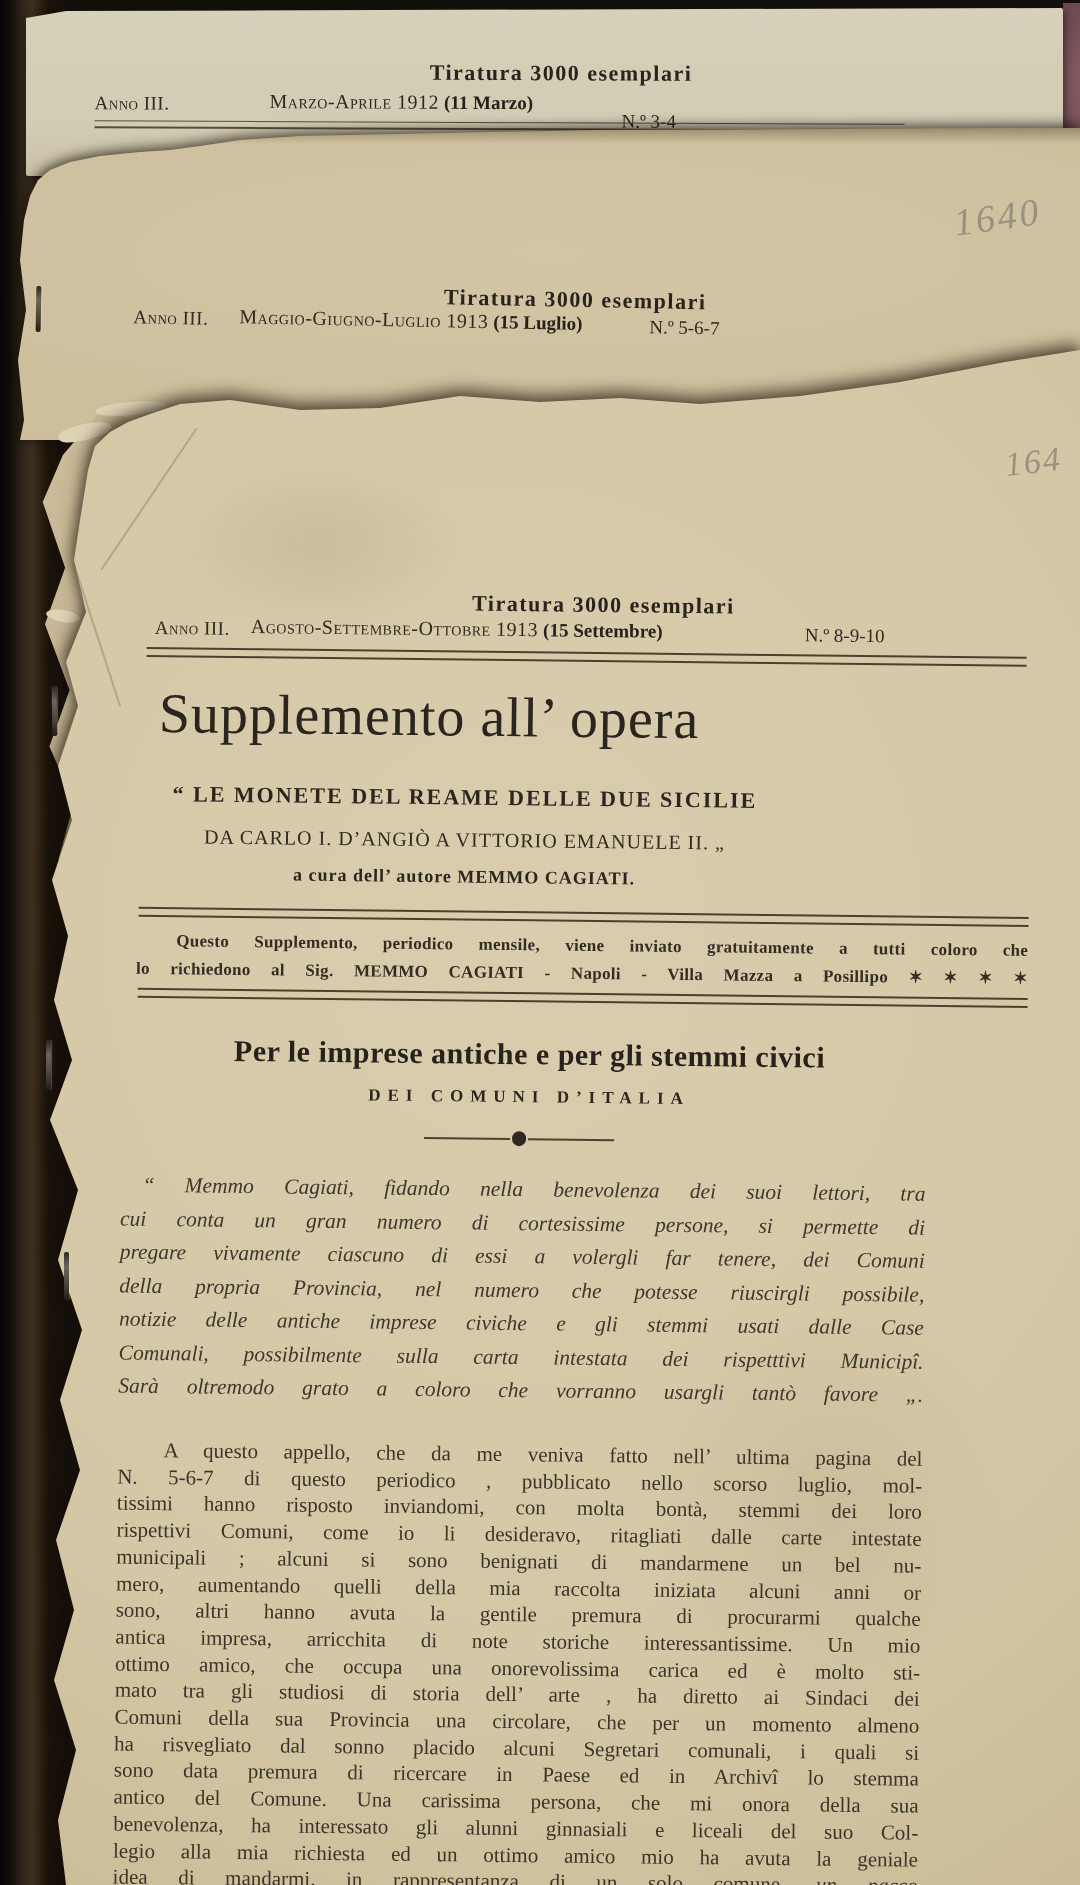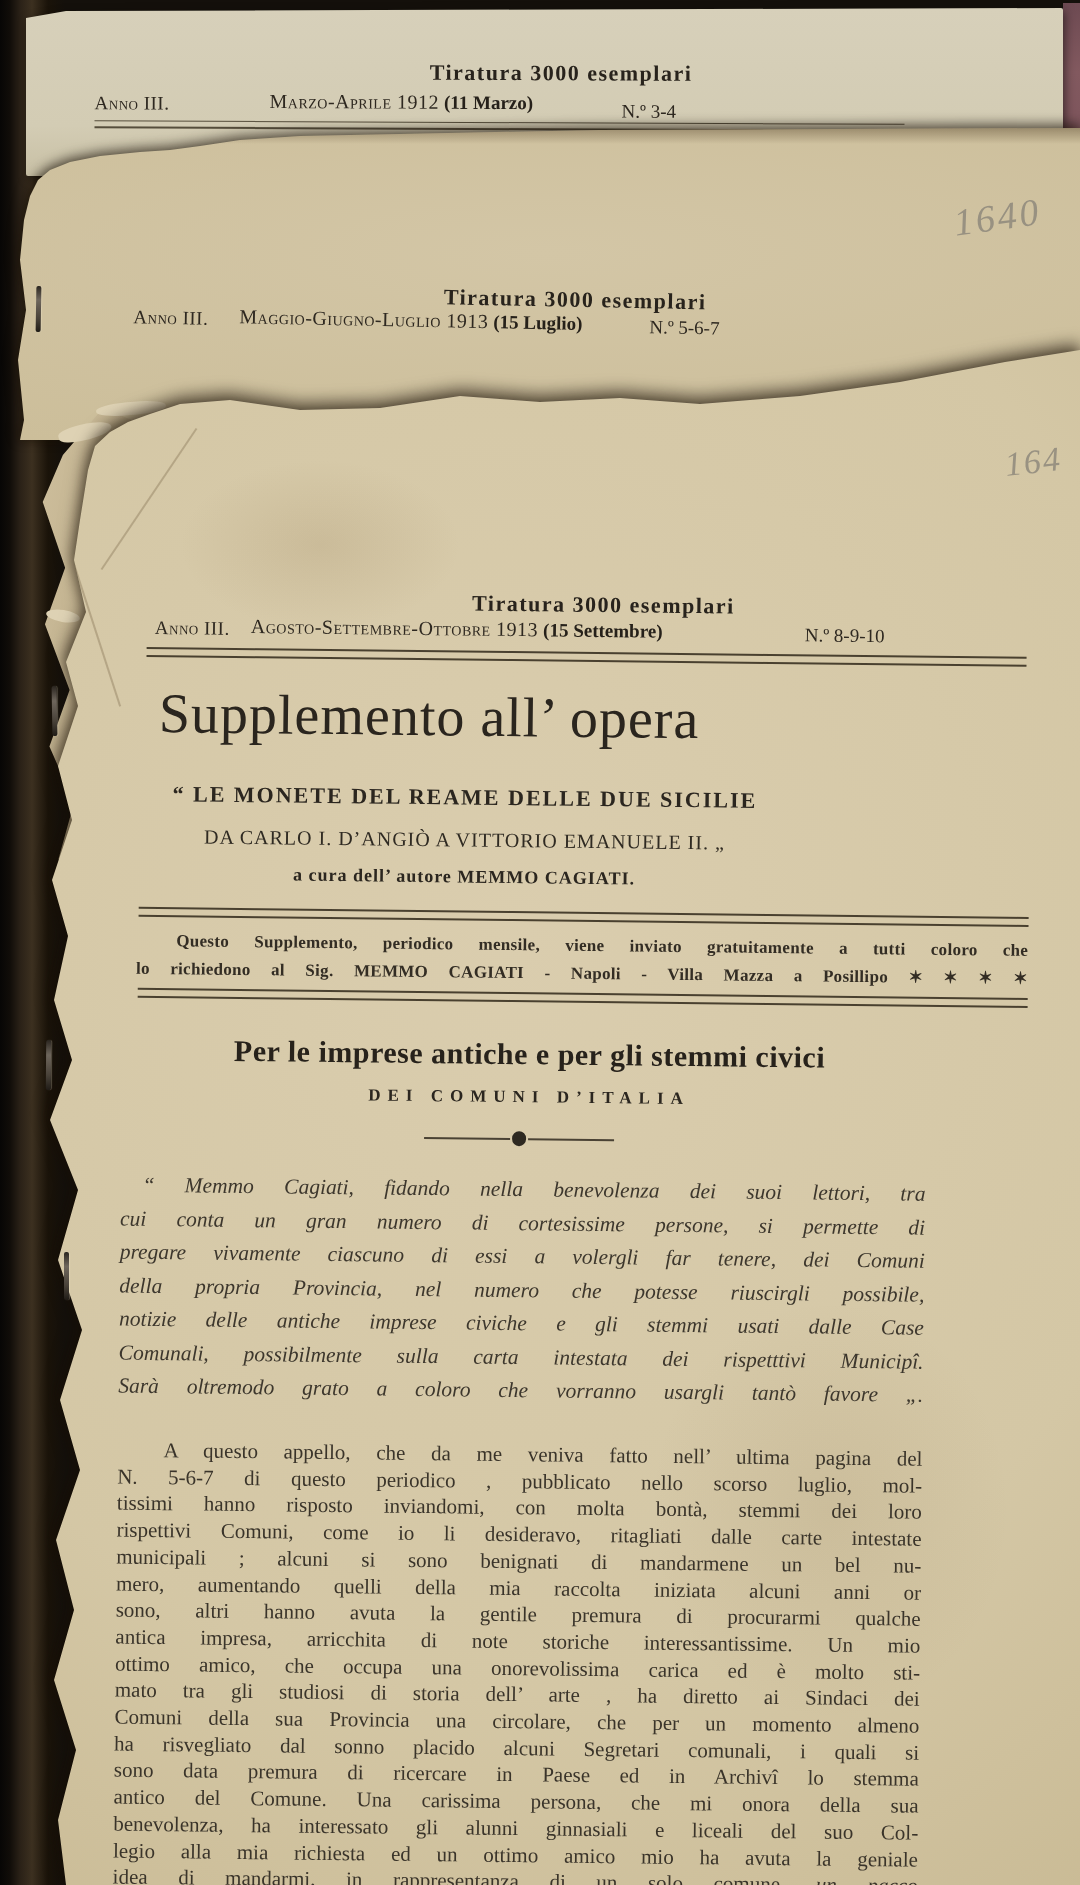--- a/index.html
+++ b/index.html
@@ -103,21 +103,21 @@
 <div class="stage">
 
   <div class="maroon"></div>
 
   <div class="pagewrap p1wrap">
     <div class="page page1">
       <div class="p1rot">
         <div class="abs tiratura" style="left:404px;top:50px">Tiratura 3000 esemplari</div>
         <span class="abs anno sc" style="left:69px;top:84px">Anno III.</span>
         <span class="abs hdate" style="left:244px;top:81px"><span class="sc">Marzo-Aprile 1912</span>&nbsp;<b>(11 Marzo)</b></span>
-        <span class="abs hnum" style="left:596px;top:90px">N.º 3-4</span>
+        <span class="abs hnum" style="left:596px;top:100px">N.º 3-4</span>
         <div class="abs drule thin" style="left:69px;top:112px;width:810px"></div>
       </div>
     </div>
   </div>
 
   <div class="pagewrap p2wrap">
     <div class="page page2">
       <div class="p2rot">
         <span class="abs pencil" style="left:940px;top:48px;font-size:38px;letter-spacing:3px;transform:rotate(-9deg)">1640</span>
         <div class="abs tiratura" style="left:432px;top:148px">Tiratura 3000 esemplari</div>

